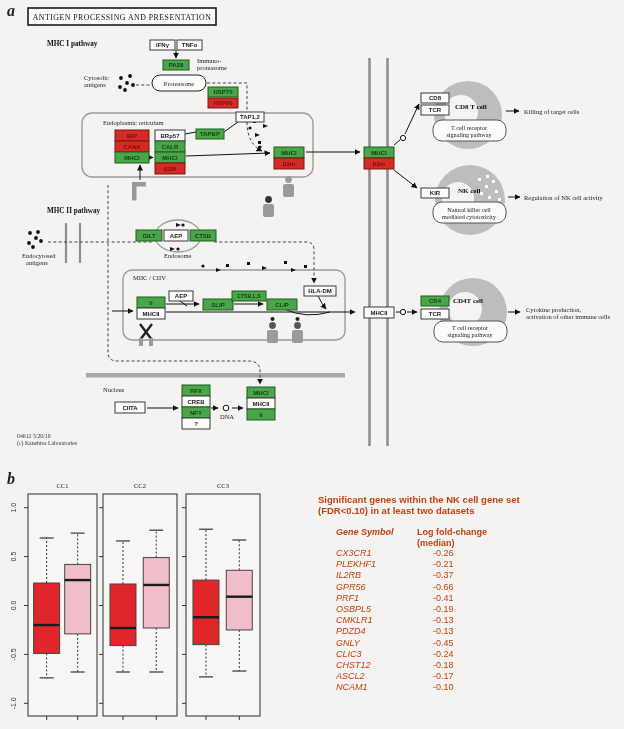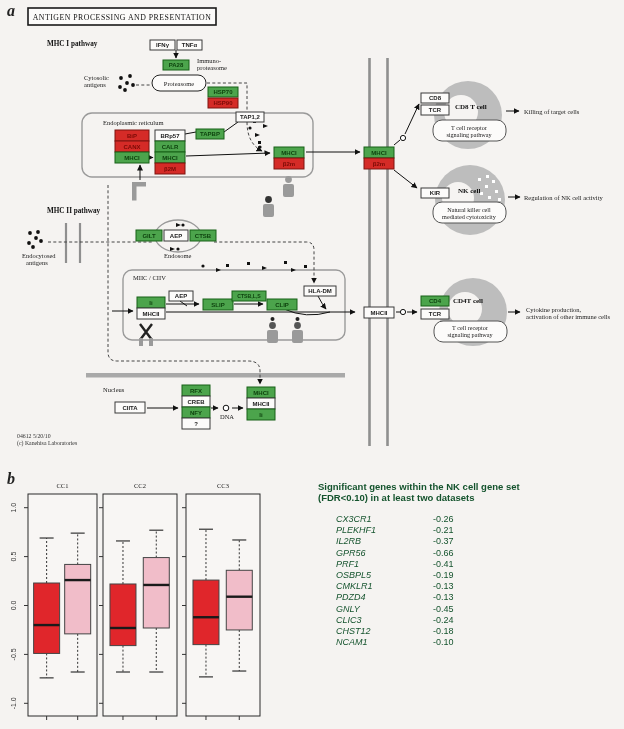--- a/index.html
+++ b/index.html
@@ -11,21 +11,21 @@
   #boxplot-svg{position:absolute;left:0;top:468px;}
   
   .ls{font-family:"Liberation Serif",serif;font-size:6.5px;fill:#1c1c1c;}
   .lb{font-family:"Liberation Serif",serif;font-size:7.2px;font-weight:bold;fill:#111;}
   .lc{font-family:"Liberation Serif",serif;font-size:7px;font-weight:bold;fill:#111;}
   .lr{font-family:"Liberation Serif",serif;font-size:6.2px;fill:#222;}
   .lt{font-family:"Liberation Serif",serif;font-size:5.8px;fill:#333;}
   .node-label{font-family:"Liberation Sans",sans-serif;}
   .ptitle{font-family:"Liberation Serif",serif;font-size:7.8px;letter-spacing:.5px;fill:#111;}
   
-  #gene-table{position:absolute;left:318px;top:481px;width:300px;color:#14532d;}
+  #gene-table{position:absolute;left:318px;top:494px;width:300px;color:#c2410c;}
   .tbl-title{font-weight:bold;font-size:9.5px;line-height:11px;}
   .tbl-inner{margin-left:18px;margin-top:11px;}
   .tbl-head{display:grid;grid-template-columns:81px 1fr;}
   .th1{font-weight:bold;font-style:italic;font-size:9px;}
   .th2{font-weight:bold;font-size:9px;line-height:10.5px;}
   .tbl-row{display:grid;grid-template-columns:81px 1fr;height:11.2px;font-size:9px;gap:16px;}
   .gene{font-style:italic;}
 </style>
 </head>
 <body>
@@ -332,20 +332,27 @@
       <text transform="translate(16,186.4) rotate(-90)" text-anchor="middle" font-size="7px" fill="#333" font-family="Liberation Sans, sans-serif">-0.5</text>
       <text transform="translate(16,235.3) rotate(-90)" text-anchor="middle" font-size="7px" fill="#333" font-family="Liberation Sans, sans-serif">-1.0</text>
     </svg>
 
   <div id="gene-table">
     <div class="tbl-title">
       <div>Significant genes within the NK cell gene set</div>
       <div>(FDR&lt;0.10) in at least two datasets</div>
     </div>
     <div class="tbl-inner">
+      <div class="tbl-head">
+        <div class="th1">Gene Symbol</div>
+        <div class="th2">
+          <div>Log fold-change</div>
+          <div>(median)</div>
+        </div>
+      </div>
       <div id="tbl-rows">
           <div class="tbl-row">
             <div class="gene">CX3CR1</div>
             <div>-0.26</div>
           </div>
           <div class="tbl-row">
             <div class="gene">PLEKHF1</div>
             <div>-0.21</div>
           </div>
           <div class="tbl-row">
@@ -376,20 +383,24 @@
             <div class="gene">GNLY</div>
             <div>-0.45</div>
           </div>
           <div class="tbl-row">
             <div class="gene">CLIC3</div>
             <div>-0.24</div>
           </div>
           <div class="tbl-row">
             <div class="gene">CHST12</div>
             <div>-0.18</div>
+          </div>
+          <div class="tbl-row">
+            <div class="gene">ASCL2</div>
+            <div>-0.17</div>
           </div>
           <div class="tbl-row">
             <div class="gene">NCAM1</div>
             <div>-0.10</div>
           </div>
         </div>
     </div>
   </div>
 </div>
 

